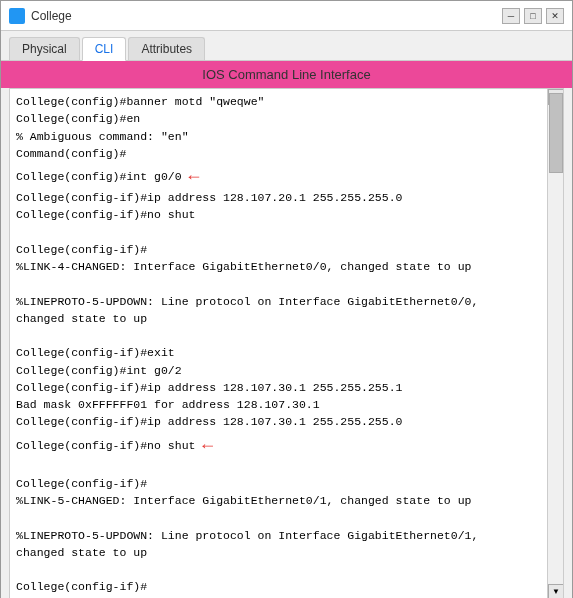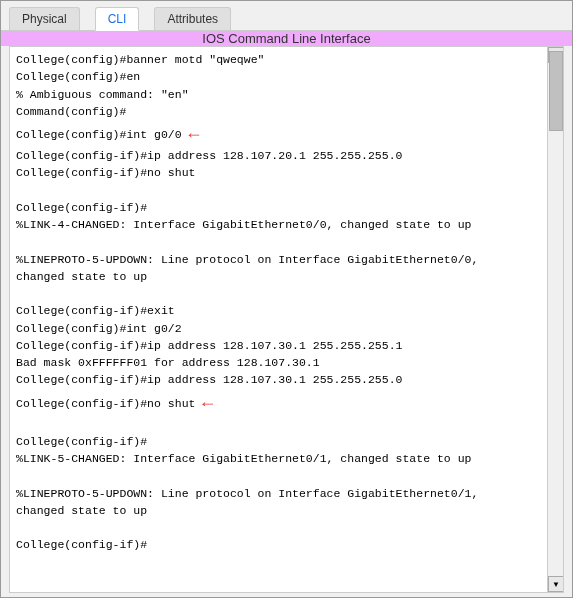--- a/index.html
+++ b/index.html
@@ -59,21 +59,21 @@
       font-size: 9px;
       color: #333;
     }
 
     .tabs-bar {
       background: #f0f0f0;
       display: flex;
       align-items: flex-end;
       padding: 6px 15px 0 8px;
       border-bottom: 1px solid #ccc;
-      gap: 13px;
+      gap: 0;
     }
     .tab {
       padding: 4px 12px;
       font-size: 12px;
       cursor: pointer;
       border: 1px solid #ccc;
       border-bottom: none;
       background: #e0e0e0;
       color: #333;
       margin-right: 2px;
@@ -83,23 +83,24 @@
     .tab.active {
       background: #fff;
       color: #1a73e8;
       border-bottom: 1px solid #fff;
       margin-bottom: -1px;
       z-index: 1;
     }
 
     .panel-title {
       text-align: center;
+      padding: 6px;
       font-size: 13px;
       color: #333;
-      background: #f0abfc;
+      background: #ec4899;
     }
 
     .cli-area {
       flex: 1;
       background: #fff;
       border: 1px solid #ccc;
       margin: 0 8px 4px 8px;
       position: relative;
       overflow: hidden;
       display: flex;
@@ -143,20 +144,29 @@
       position: absolute;
     }
     .scrollbar-btn.top { top: 0; }
     .scrollbar-btn.bottom { bottom: 0; }
   </style>
 </head>
 <body>
 
 <div class="window">
 
+  <div class="title-bar">
+    <span class="title-bar-icon"></span>
+    <span class="title-text">College</span>
+    <div class="window-controls">
+      <div class="win-btn">─</div>
+      <div class="win-btn">□</div>
+      <div class="win-btn close">✕</div>
+    </div>
+  </div>
 
   <div class="tabs-bar">
     <div class="tab">Physical</div>
     <div class="tab active">CLI</div>
     <div class="tab">Attributes</div>
   </div>
 
   <div class="panel-title">IOS Command Line Interface</div>
 
   <div class="cli-area">

